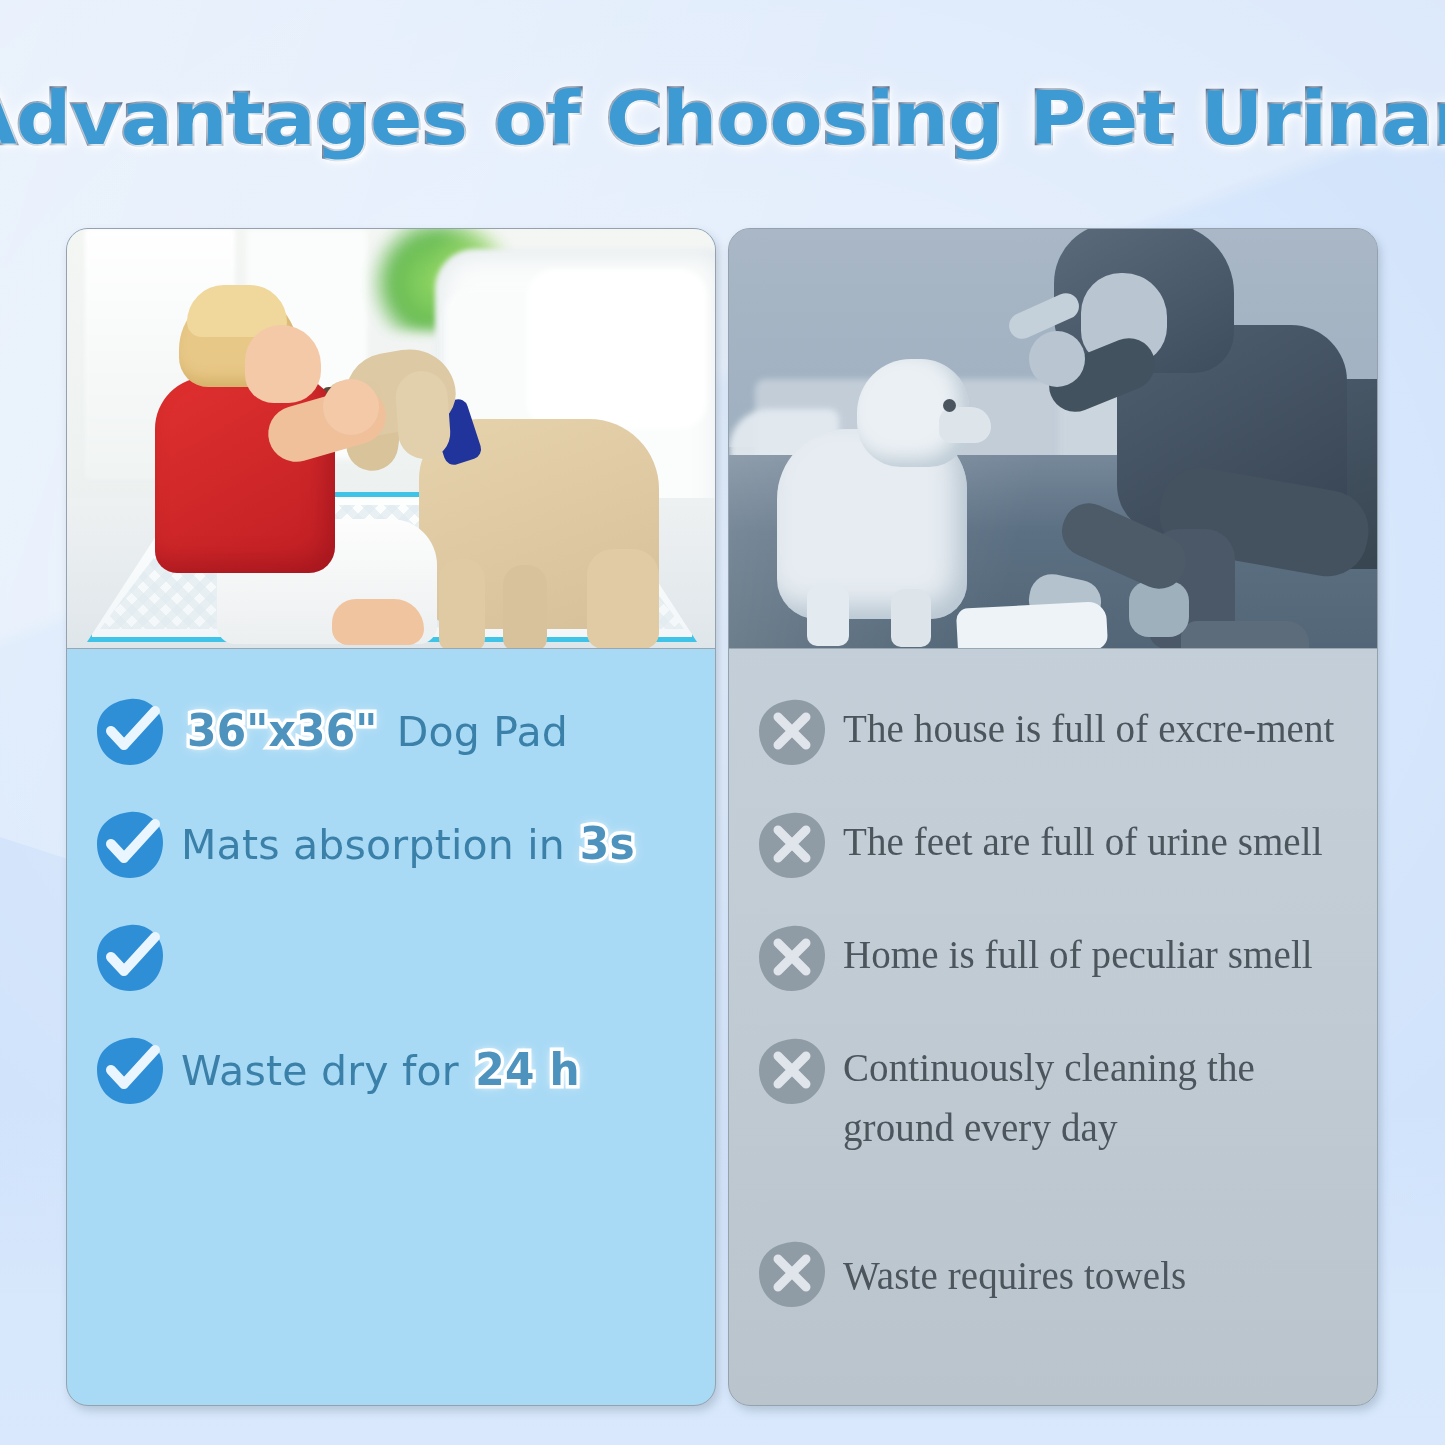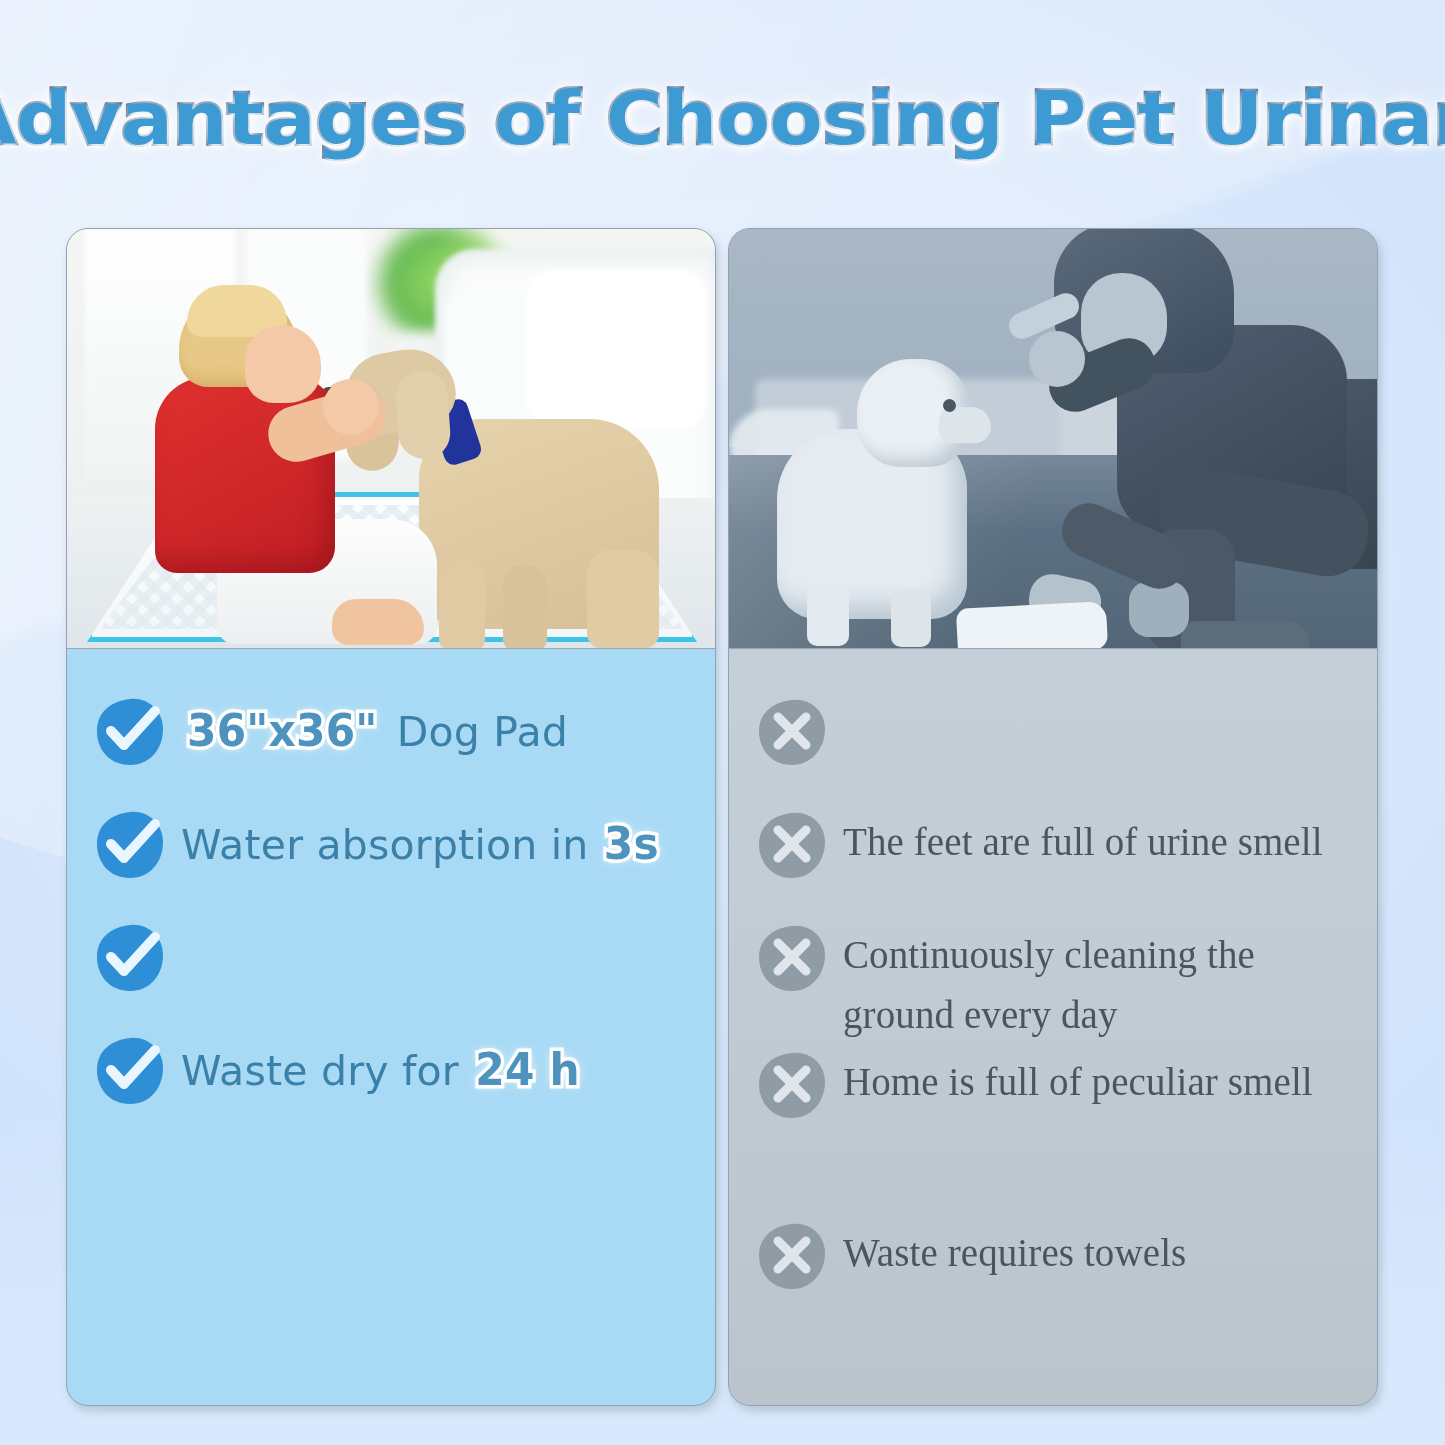--- a/index.html
+++ b/index.html
@@ -282,21 +282,21 @@
         <div class="feat-text"><span class="hl">36"x36"</span><span> Dog Pad</span></div>
       </div>
 
       <div class="row">
         <span class="icon-wrap">
           <svg viewBox="0 0 74 74">
             <path d="M37 4C53 2 70 14 70 34c0 20-13 36-33 36C17 70 4 55 4 36 4 17 18 6 37 4z" fill="#2f8fd6"></path>
             <path d="M18 36 L31 50 L62 16" stroke="#eaf6ff" stroke-width="10" fill="none" stroke-linecap="round" stroke-linejoin="round"></path>
           </svg>
         </span>
-        <div class="feat-text"><span>Water absorption in </span><span class="hl">3s</span></div>
+        <div class="feat-text"><span>Mats absorption in </span><span class="hl">3s</span></div>
       </div>
 
       <div class="row">
         <span class="icon-wrap">
           <svg viewBox="0 0 74 74">
             <path d="M37 4C53 2 70 14 70 34c0 20-13 36-33 36C17 70 4 55 4 36 4 17 18 6 37 4z" fill="#2f8fd6"></path>
             <path d="M18 36 L31 50 L62 16" stroke="#eaf6ff" stroke-width="10" fill="none" stroke-linecap="round" stroke-linejoin="round"></path>
           </svg>
         </span>
       </div>
@@ -351,53 +351,54 @@
 
     <div class="list">
 
       <div class="row">
         <span class="icon-wrap">
           <svg viewBox="0 0 74 74">
             <path d="M37 5C54 3 70 15 70 34c0 20-14 36-33 36C17 70 4 55 4 36 4 18 18 7 37 5z" fill="#8f9ba5"></path>
             <path d="M23 22 L51 50 M51 22 L23 50" stroke="#dfe5ea" stroke-width="9" fill="none" stroke-linecap="round"></path>
           </svg>
         </span>
+        <div class="con-text">The house is full of excre-ment</div>
       </div>
 
       <div class="row">
         <span class="icon-wrap">
           <svg viewBox="0 0 74 74">
             <path d="M37 5C54 3 70 15 70 34c0 20-14 36-33 36C17 70 4 55 4 36 4 18 18 7 37 5z" fill="#8f9ba5"></path>
             <path d="M23 22 L51 50 M51 22 L23 50" stroke="#dfe5ea" stroke-width="9" fill="none" stroke-linecap="round"></path>
           </svg>
         </span>
         <div class="con-text">The feet are full of urine smell</div>
       </div>
 
       <div class="row">
         <span class="icon-wrap">
           <svg viewBox="0 0 74 74">
             <path d="M37 5C54 3 70 15 70 34c0 20-14 36-33 36C17 70 4 55 4 36 4 18 18 7 37 5z" fill="#8f9ba5"></path>
             <path d="M23 22 L51 50 M51 22 L23 50" stroke="#dfe5ea" stroke-width="9" fill="none" stroke-linecap="round"></path>
           </svg>
         </span>
-        <div class="con-text" style="max-width:470px;">Continuously cleaning the ground every day</div>
+        <div class="con-text">Home is full of peculiar smell</div>
       </div>
 
       <div class="row">
         <span class="icon-wrap">
           <svg viewBox="0 0 74 74">
             <path d="M37 5C54 3 70 15 70 34c0 20-14 36-33 36C17 70 4 55 4 36 4 18 18 7 37 5z" fill="#8f9ba5"></path>
             <path d="M23 22 L51 50 M51 22 L23 50" stroke="#dfe5ea" stroke-width="9" fill="none" stroke-linecap="round"></path>
           </svg>
         </span>
-        <div class="con-text">Home is full of peculiar smell</div>
-      </div>
-
-      <div class="row" style="margin-top:58px;">
+        <div class="con-text" style="max-width:470px;">Continuously cleaning the ground every day</div>
+      </div>
+
+      <div class="row" style="margin-top:58px;align-items:center;">
         <span class="icon-wrap">
           <svg viewBox="0 0 74 74">
             <path d="M37 5C54 3 70 15 70 34c0 20-14 36-33 36C17 70 4 55 4 36 4 18 18 7 37 5z" fill="#8f9ba5"></path>
             <path d="M23 22 L51 50 M51 22 L23 50" stroke="#dfe5ea" stroke-width="9" fill="none" stroke-linecap="round"></path>
           </svg>
         </span>
         <div class="con-text">Waste requires towels</div>
       </div>
 
     </div>

